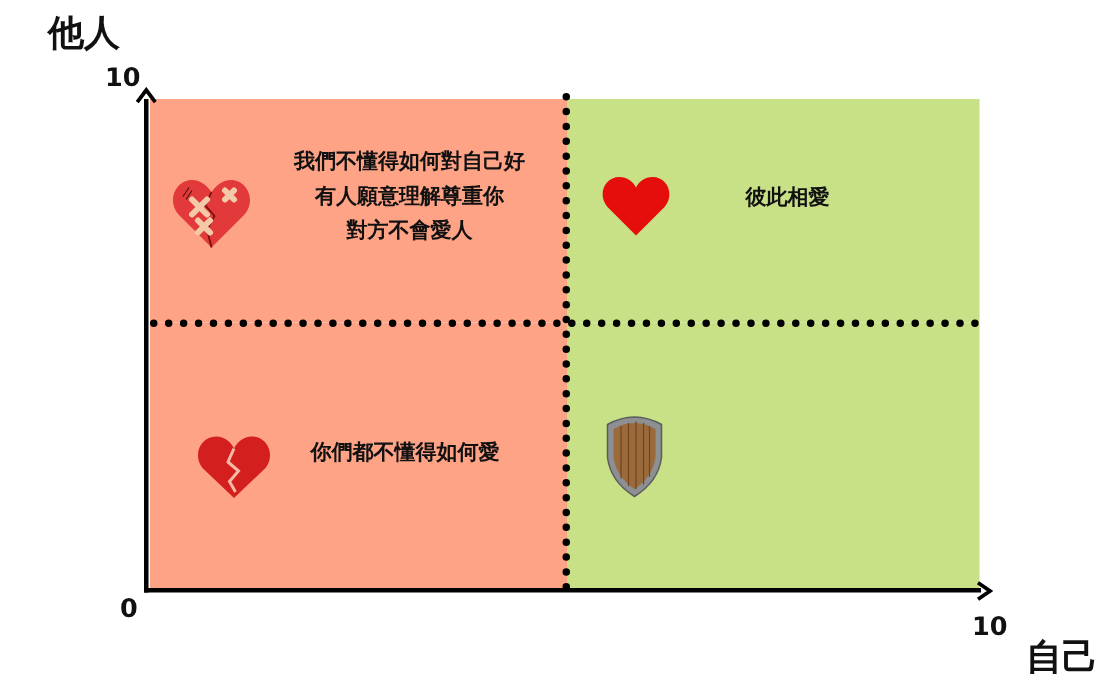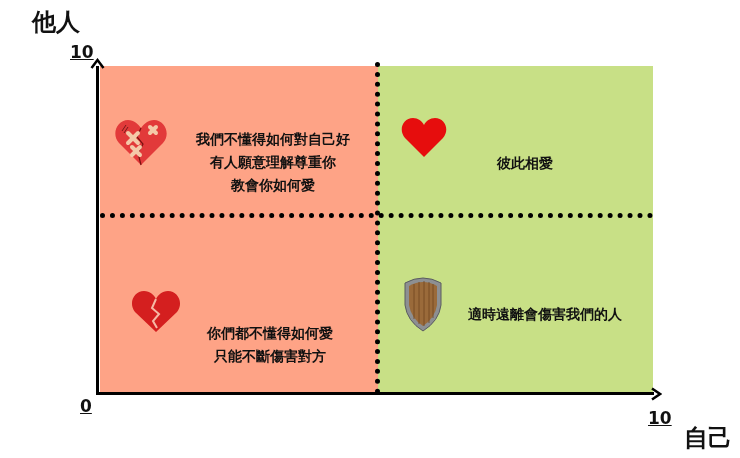--- a/index.html
+++ b/index.html
@@ -1,30 +1,30 @@
 <!DOCTYPE html>
 <html><head>
 <meta charset="utf-8">
 <style>
   html,body{margin:0;padding:0;background:#fff;}
   body{width:740px;height:458px;position:relative;overflow:hidden;font-family:"DejaVu Sans",sans-serif;color:#111;}
   .abs{position:absolute;}
   .ylabel{left:16px;top:6px;font-size:24px;font-weight:bold;margin-left:16px;}
   .xlabel{left:684px;top:422px;font-size:24px;font-weight:bold;}
-  .tick{font-size:17px;font-weight:bold;text-decoration:underline;}
+  .tick{font-size:17px;font-weight:bold;}
   .quad{position:absolute;}
   .q-tl{left:100px;top:66px;width:278px;height:149px;}
   .q-tr{left:378px;top:66px;width:275px;height:149px;}
   .q-bl{left:100px;top:215px;width:278px;height:178px;}
   .q-br{left:378px;top:215px;width:275px;height:178px;}
   .vdiv{left:375px;top:62px;width:0;height:332px;border-left:5px dotted #000;}
   .hdiv{left:100px;top:213px;width:553px;height:0;border-top:5px dotted #000;}
   .yaxis{left:96px;top:66px;width:3px;height:329px;background:#000;}
   .xaxis{left:96px;top:392px;width:558px;height:3px;background:#000;}
-  .txt{position:absolute;text-align:center;font-size:14px;font-weight:bold;line-height:23px;white-space:nowrap;margin-top:31px;}
+  .txt{position:absolute;text-align:center;font-size:14px;font-weight:bold;line-height:23px;white-space:nowrap;}
   .txt .hl{color:#3e8c9a;}
   svg{display:block;}
 </style>
 </head>
 <body>
 
 <div class="abs ylabel">他人</div>
 <div class="abs tick" style="left:70px;top:42px;">10</div>
 <div class="abs tick" style="left:80px;top:396px;">0</div>
 <div class="abs tick" style="left:648px;top:408px;">10</div>
@@ -65,51 +65,49 @@
     </g>
     <g stroke="#5a1010" stroke-width="0.8">
         <line x1="8" y1="14" x2="12" y2="8"></line>
         <line x1="10" y1="16" x2="14" y2="10"></line>
       </g>
   </svg>
 </div>
 <div class="txt" style="left:178px;top:97px;width:190px;">
   <div>我們不懂得如何對自己好</div>
   <div>有人願意理解尊重你</div>
-  <div>教會你如何愛</div>
+  <div>對方不會愛人</div>
 </div>
 
 <div class="abs" style="left:401px;top:117px;">
   <svg width="46" height="42" viewBox="0 0 46 42">
     <path d="M23 40 L4 21 C-3 13 2 1 12 1 C17 1 21 4 23 8 C25 4 29 1 34 1 C44 1 49 13 42 21 Z" fill="#e60d0d"></path>
   </svg>
 </div>
 <div class="txt" style="left:470px;top:121px;width:110px;">
   <div>彼此相愛</div>
 </div>
 
 <div class="abs" style="left:131px;top:290px;">
   <svg width="50" height="44" viewBox="0 0 50 44">
     <path d="M25 42 L4 22 C-3 13 3 1 13 1 C19 1 23 5 25 9 C27 5 31 1 37 1 C47 1 53 13 46 22 Z" fill="#d41f1f"></path>
     <polyline points="25,9 21,18 28,24 22,31 26,38" fill="none" stroke="#f6b9a5" stroke-width="2"></polyline>
   </svg>
 </div>
 <div class="txt" style="left:190px;top:291px;width:160px;">
   <div>你們都不懂得如何愛</div>
-  <div>只能不斷傷害對方</div>
 </div>
 
 <div class="abs" style="left:401px;top:275px;">
   <svg width="44" height="58" viewBox="0 0 44 58">
     <path d="M4 8 Q22 -2 40 8 L40 30 Q38 46 22 56 Q6 46 4 30 Z" fill="#8d8f92" stroke="#5a5c5f" stroke-width="1"></path>
     <path d="M8 11 Q22 3 36 11 L36 30 Q34 43 22 51 Q10 43 8 30 Z" fill="#9a6a3a"></path>
     <g stroke="#6e4520" stroke-width="0.8">
       <line x1="13" y1="9" x2="13" y2="44"></line>
         <line x1="18" y1="7" x2="18" y2="49"></line>
       <line x1="23" y1="6" x2="23" y2="51"></line>
         <line x1="28" y1="7" x2="28" y2="48"></line>
       <line x1="32" y1="9" x2="32" y2="43"></line>
     </g>
   </svg>
 </div>
 <div class="txt" style="left:460px;top:272px;width:170px;">
-  <div>適時遠離會傷害我們的人</div>
 </div>
 
 </body></html>

